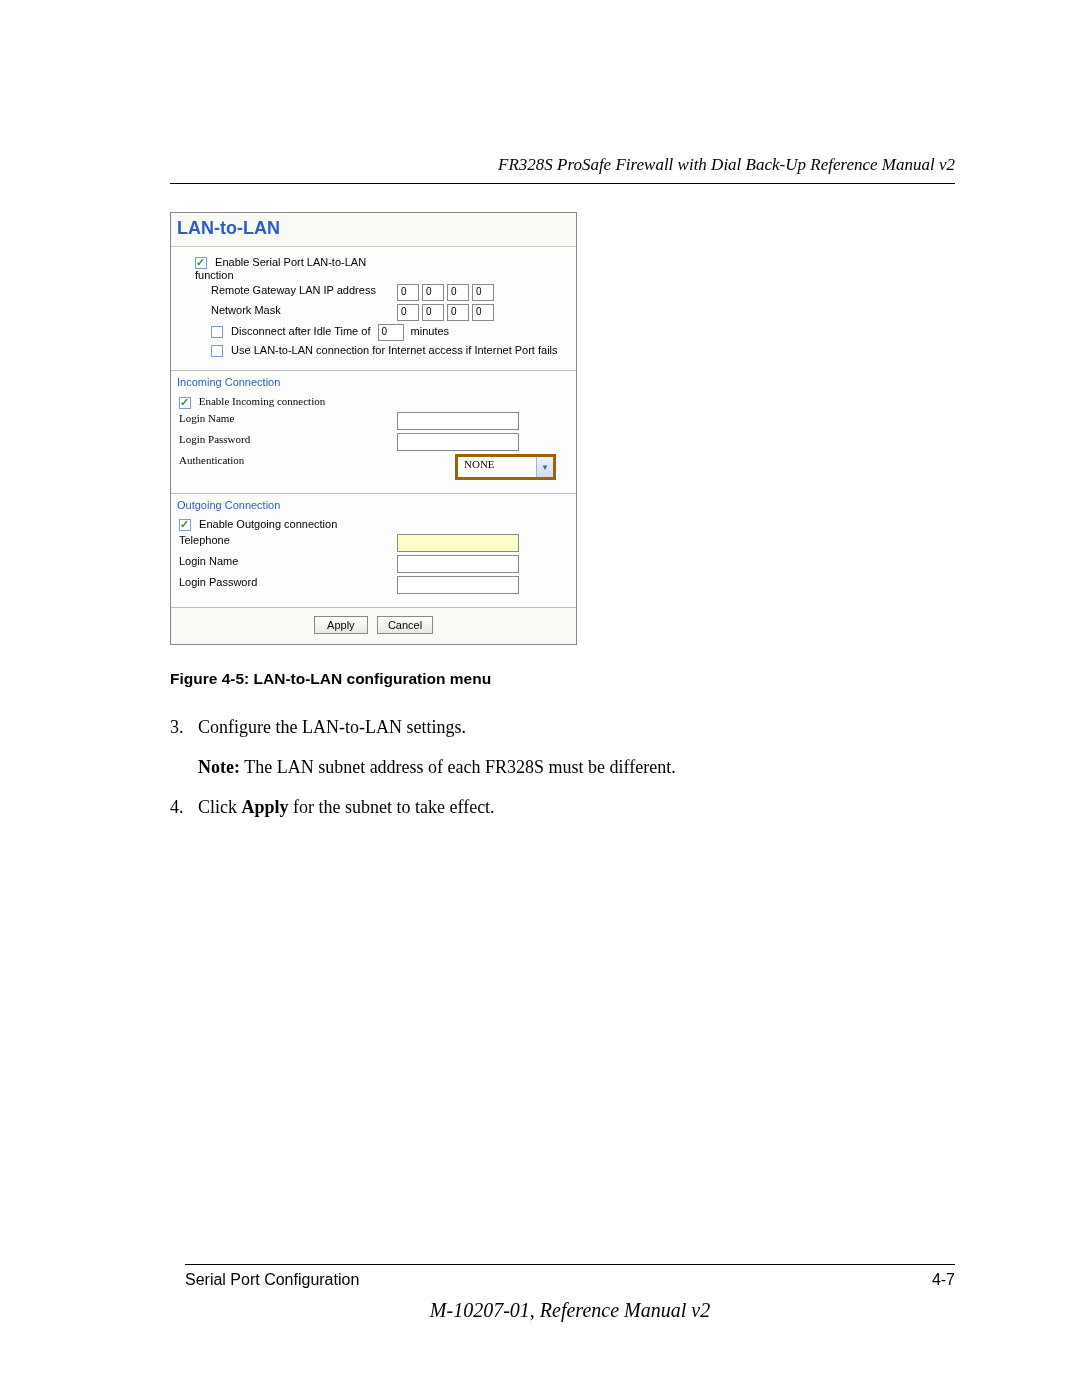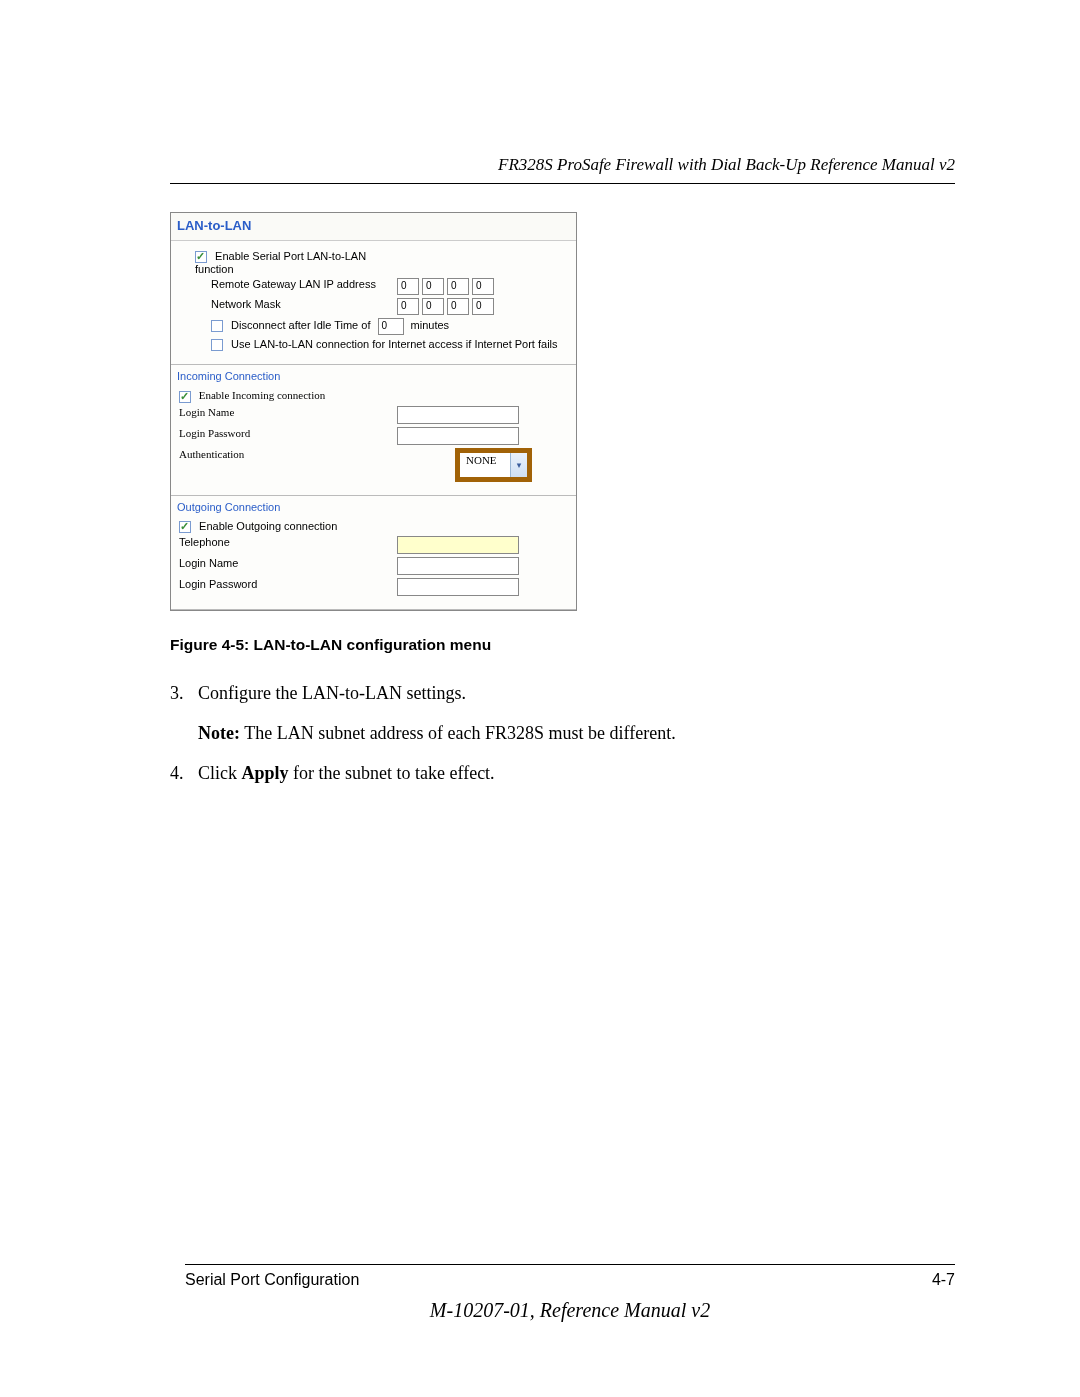--- a/index.html
+++ b/index.html
@@ -31,21 +31,21 @@
     border: 1px solid #888;
     font-family: Arial, Helvetica, sans-serif;
     font-size: 11px;
     color: #000;
     background: #fdfdfb;
     margin-bottom: 25px;
   }
   .section-title {
     color: #2a5dc8;
     font-weight: bold;
-    font-size: 13px;
+    font-size: 18px;
     padding: 5px 6px 7px;
     border-bottom: 1px solid #ccc;
     background: #fafaf7;
   }
   .section-body {
     padding: 6px 8px 10px 8px;
   }
   .sub-header {
     color: #2a5dc8;
     font-weight: normal;
@@ -113,24 +113,25 @@
     height: 18px;
     border: 1px solid #888;
     background: #fff;
     display: inline-block;
   }
   .text-input.yellow { background: #ffffcc; }
 
   .select-box {
     display: inline-flex;
     align-items: stretch;
-    height: 34px;
-    border: 5px solid #a16207;
+    height: 26px;
+    border: 3px solid #a16207;
     background: #fff;
     margin-left: 58px;
+    gap: 28px;
   }
   .select-box .sel-text {
     width: 50px;
     font-size: 11px;
     padding: 1px 6px;
   }
   .select-box .sel-arrow {
     width: 17px;
     border-left: 1px solid #9ab7d6;
     background: linear-gradient(#eaf1fb,#cfe0f4);
@@ -295,20 +296,24 @@
         <span class="row-label">Login Name</span>
         <span class="text-input"></span>
       </div>
       <div class="row">
         <span class="row-label">Login Password</span>
         <span class="text-input"></span>
       </div>
     </div>
 
     <div class="hr"></div>
+    <div class="btn-row">
+      <span class="btn">Apply</span>
+      <span class="btn">Cancel</span>
+    </div>
   </div>
 
   <div class="figure-caption">Figure 4-5:  LAN-to-LAN configuration menu</div>
 
   <div class="body-text">
     <div class="list-row">
       <span class="list-num">3.</span>
       <span class="list-content">Configure the LAN-to-LAN settings.</span>
     </div>
     <div class="note-indent">

